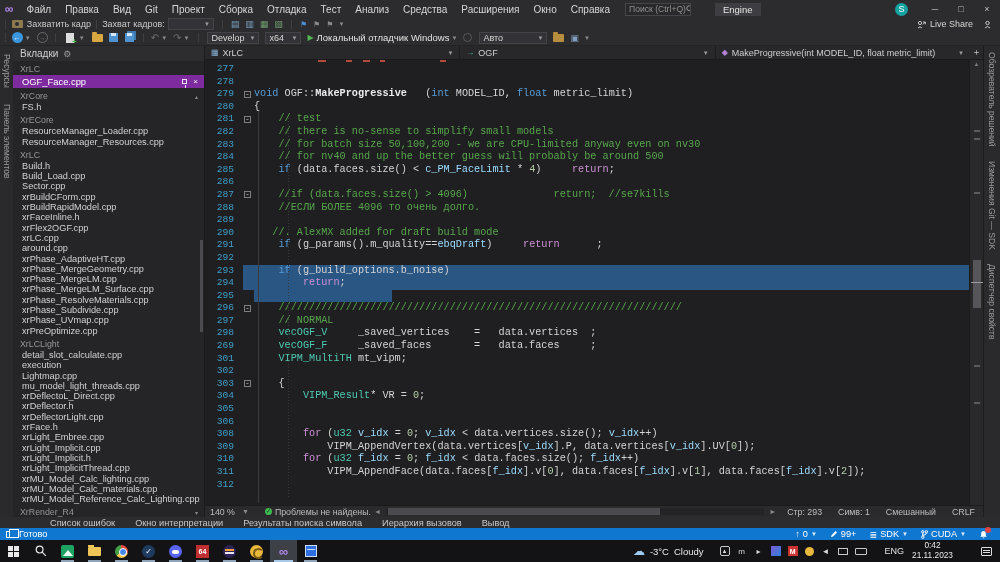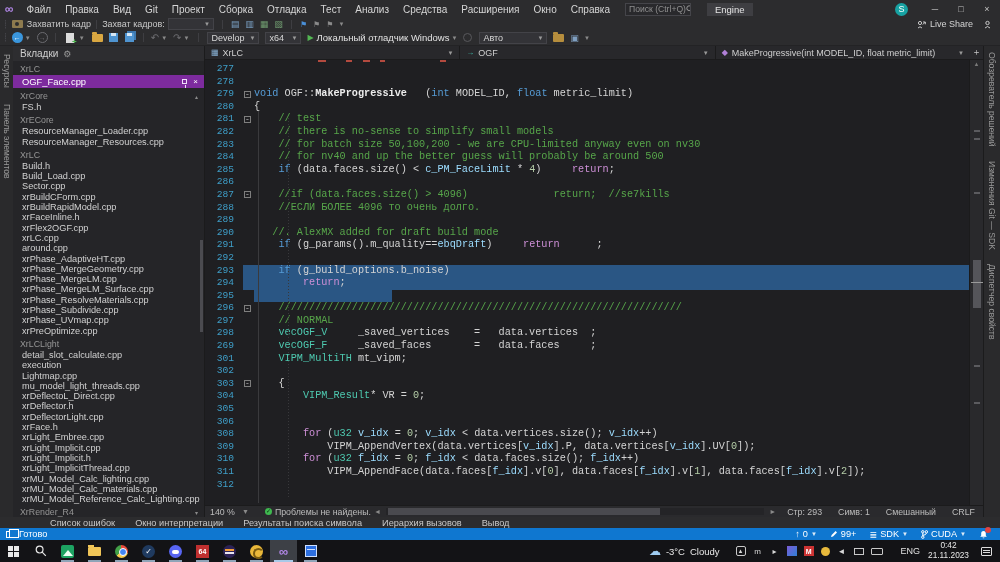--- a/index.html
+++ b/index.html
@@ -7,21 +7,21 @@
   font-family:"Liberation Sans",sans-serif;color:#ccc;font-size:10px}
 
 #titlebar{position:absolute;left:0;top:0;width:1000px;height:18px;background:#2c2c2e;
   display:flex;align-items:center;z-index:5}
 .vslogo{color:#b287e8;font-size:12px;font-weight:bold;margin:0 6px 0 5px}
 #menus{display:flex}
 .mi{padding:0 7px;font-size:10px;color:#d6d6d6;white-space:nowrap}
 #searchbox{width:66px;height:13px;margin-left:8px;border:1px solid #45454a;background:#29292c;
   display:flex;align-items:center;padding:0 3px;color:#8f8f8f;font-size:8.6px;white-space:nowrap;overflow:hidden}
 #searchbox svg{margin-left:auto;flex:none}
-#enginechip{margin-left:16px;background:#3e3e42;padding:1px 8px;font-size:9.5px;color:#e3e3e3}
+#enginechip{margin-left:24px;background:#3e3e42;padding:1px 8px;font-size:9.5px;color:#e3e3e3}
 .tspacer{flex:1}
 #avatar{width:13px;height:13px;border-radius:50%;background:#17a2a2;color:#fff;font-size:9px;
   display:flex;align-items:center;justify-content:center;margin-right:14px}
 .winbtn{width:26px;text-align:center;color:#c2c2c2;font-size:9px}
 
 #tb1{position:absolute;left:0;top:18px;width:1000px;height:12px;background:#2c2c2e;
   display:flex;align-items:center;font-size:9px;color:#c8c8c8}
 #tb2{position:absolute;left:0;top:30px;width:1000px;height:16px;background:#2c2c2e;
   border-bottom:1px solid #232325;display:flex;align-items:center;font-size:9.5px;color:#d0d0d0}
 .grip{color:#515156;font-size:8px;margin:0 3px;letter-spacing:-1px}
@@ -165,21 +165,21 @@
 .cloud{color:#9ecbf0;font-size:12px}
 #tray{display:flex;align-items:center;gap:7px;margin-right:10px}
 .tri{display:flex;align-items:center;justify-content:center;width:10px;height:10px;font-size:8px;color:#d8d8d8}
 .tri.box{border:1px solid #c8c8c8;border-radius:2px;font-size:7px}
 .tri.disp{background:linear-gradient(135deg,#7b5cd6,#2f7fd6)}
 .tri.redm{background:#c33;color:#fff;font-size:7px;font-weight:bold}
 .tri.ydot{background:#e8b93c;border-radius:50%;width:9px;height:9px}
 .tri.net{border:1px solid #c8c8c8;width:10px;height:7px}
 .tri.kbd{border:1px solid #c8c8c8;width:12px;height:7px;border-radius:1px}
 #lang{color:#e0e0e0;font-size:9px;margin:0 8px}
-#clock{text-align:center;font-size:8.3px;line-height:1.2;color:#e8e8e8;margin-right:12px}
+#clock{text-align:center;font-size:8.3px;line-height:1.2;color:#e8e8e8;margin-right:28px}
 #actioncenter{width:11px;height:9px;border:1px solid #ddd;border-radius:1px;margin-right:8px;position:relative}
 #actioncenter::after{content:"";position:absolute;left:1px;top:2px;width:7px;height:1px;background:#ddd;box-shadow:0 2px 0 #ddd}
 svg{flex:none}
 </style>
 </head>
 <body>
 
 <div id="titlebar">
   <span class="vslogo">∞</span>
   <div id="menus">

